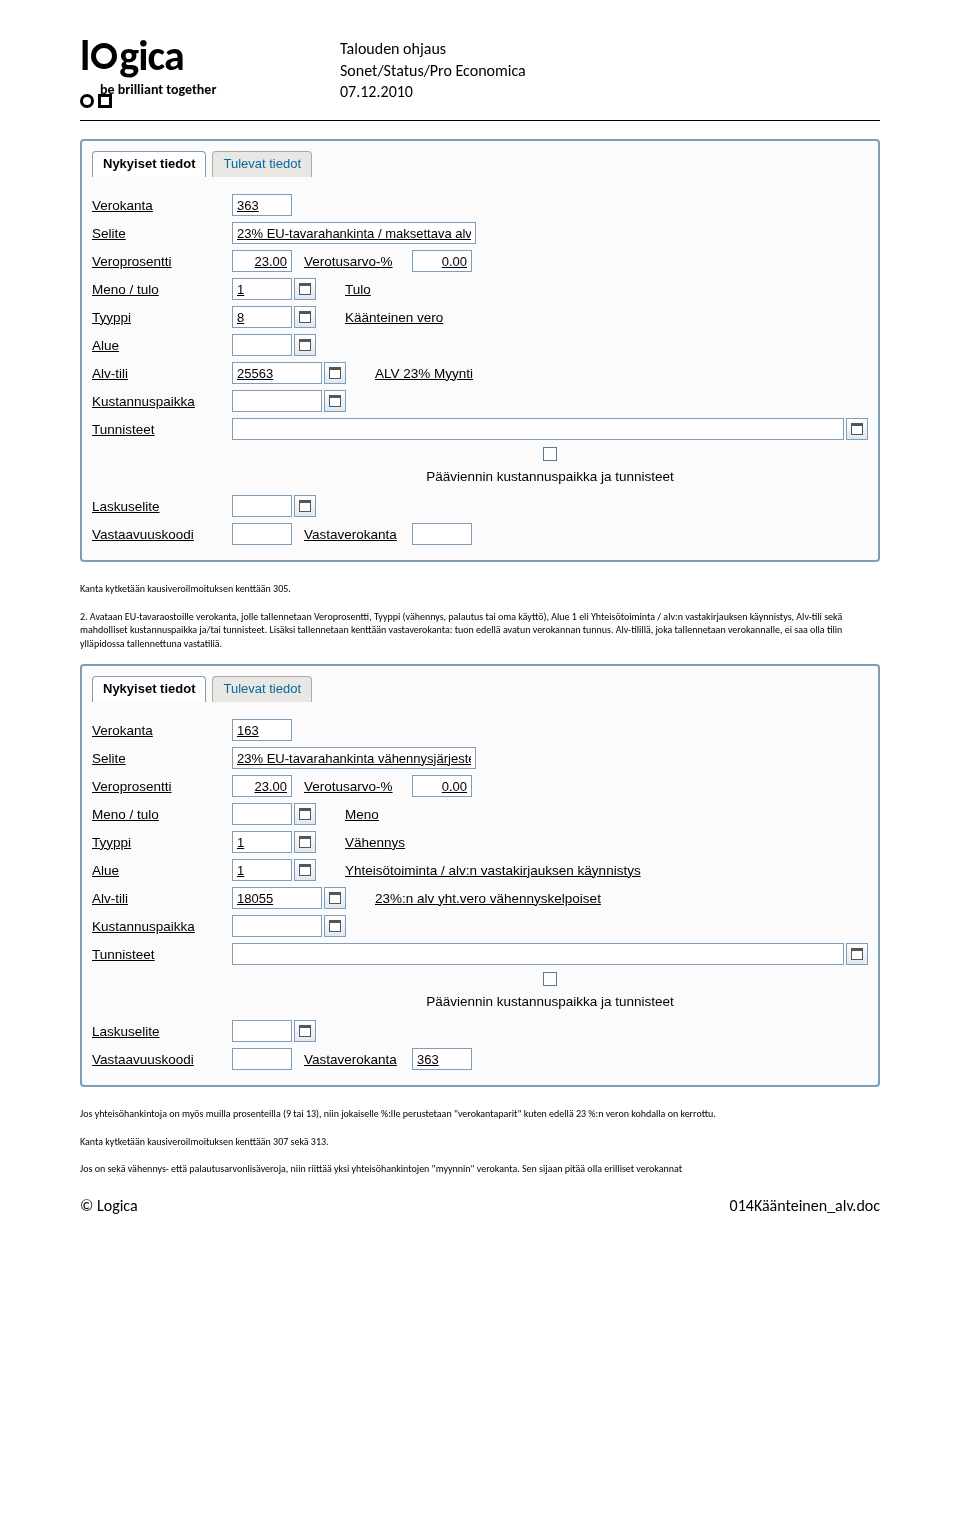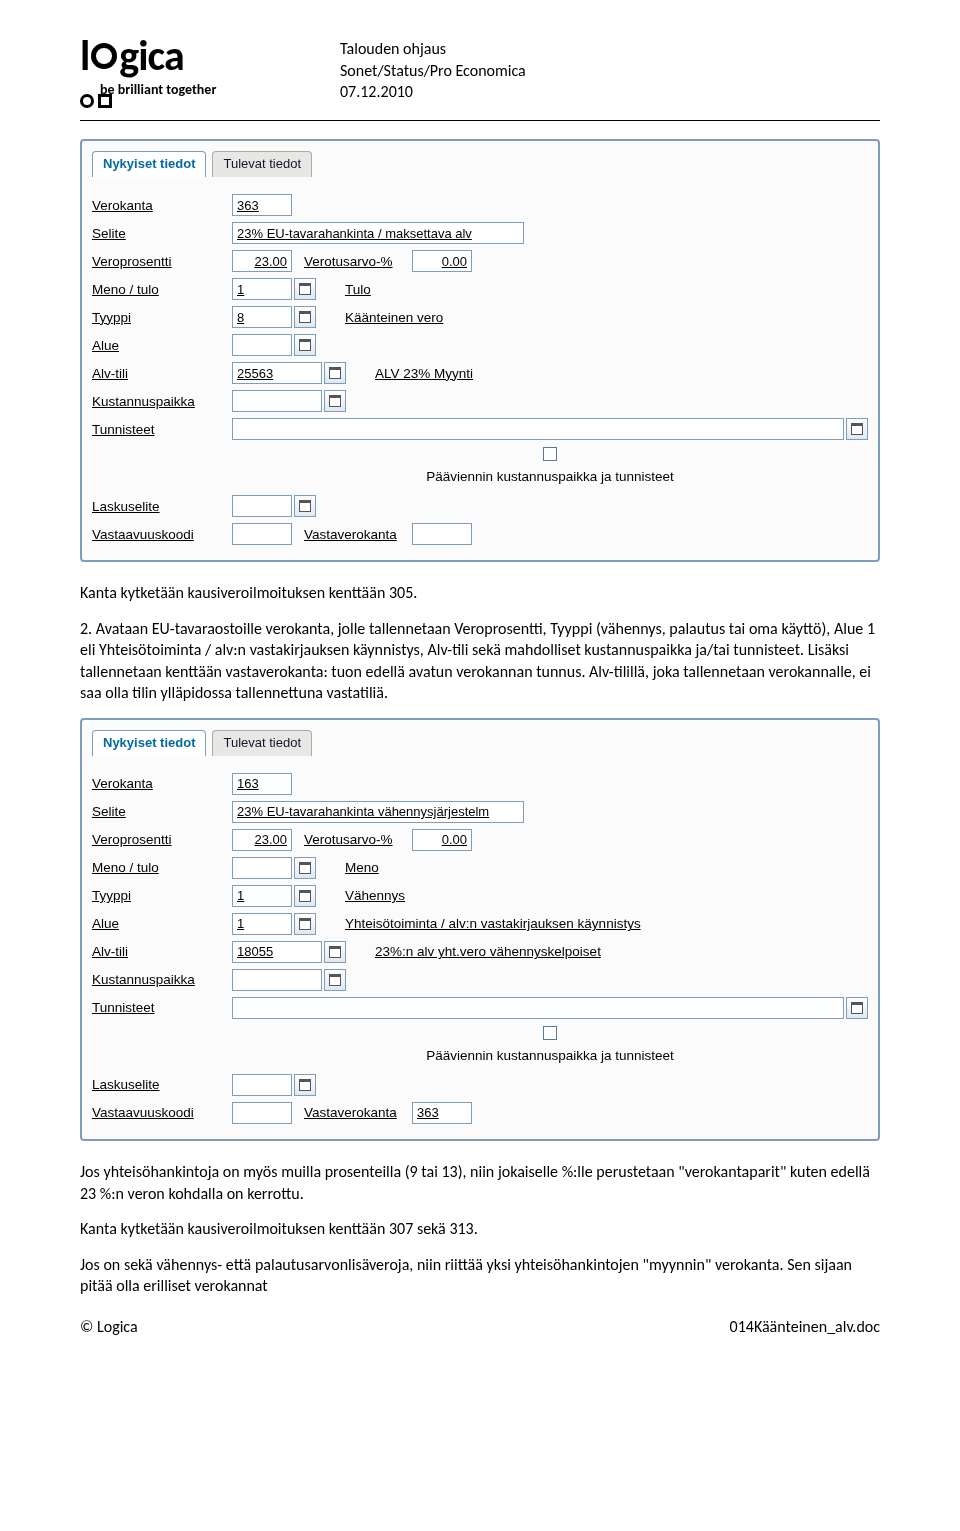--- a/index.html
+++ b/index.html
@@ -34,51 +34,51 @@
     color: #000;
   }
   .tabs { display:flex; gap:6px; margin-bottom:14px; }
   .tab {
     padding: 4px 10px 6px;
     background: #e9e7e3;
     border: 1px solid #aaa;
     border-bottom: none;
     border-radius: 4px 4px 0 0;
     font-size: 13px;
-    color: #0f172a;
+    color: #0369a1;
   }
   .tab.active {
     background: #fff;
-    color: #0369a1;
+    color: #000000;
     font-weight: 700;
     border-color: #7e9db9;
   }
   .frow { display:flex; align-items:center; min-height: 28px; text-decoration: underline; }
   .frow .lbl { width: 140px; }
   .frow .lbl2 { width: 120px; padding-left: 12px;}
   .inp {
     border:1px solid #7e9db9;
     background:#fff;
     height:22px;
     padding: 0 4px;
     font-size:13px;
     font-family: Tahoma, Arial, sans-serif;
   }
   .w60{width:60px;} .w70{width:60px;text-align:right;} .w90{width:90px;}
-  .w280{width:292px;} .wflex{flex:1;}
+  .w280{width:244px;} .wflex{flex:1;}
   .picker {
     width:22px;height:22px;border:1px solid #7e9db9;background:linear-gradient(#fff,#dfe8f2);
     display:inline-flex;align-items:center;justify-content:center;margin-left:2px;font-size:11px;
   }
   .picker::before{content:"";width:10px;height:8px;border:1px solid #555;border-top:3px solid #555;background:#fff;}
   .static { margin-left: 29px; }
   .chk { display:flex;align-items:center;gap:8px;margin-left:140px;margin-top:4px;flex-direction:column;}
   .chk .box {width:14px;height:14px;border:1px solid #5a7a9a;background:#fff;}
 
-  .body-text { font-size: 16px; line-height: 1.35; }
+  .body-text { font-size: 10px; line-height: 1.35; }
   .body-text p { margin: 0 0 14px; }
   .footer { display:flex;justify-content:space-between;font-size:16px;margin-top:20px;}
 </style>
 </head>
 <body>
 
 <div class="page">
   <div class="header">
     <div class="logo">
       <div class="logo-main">

